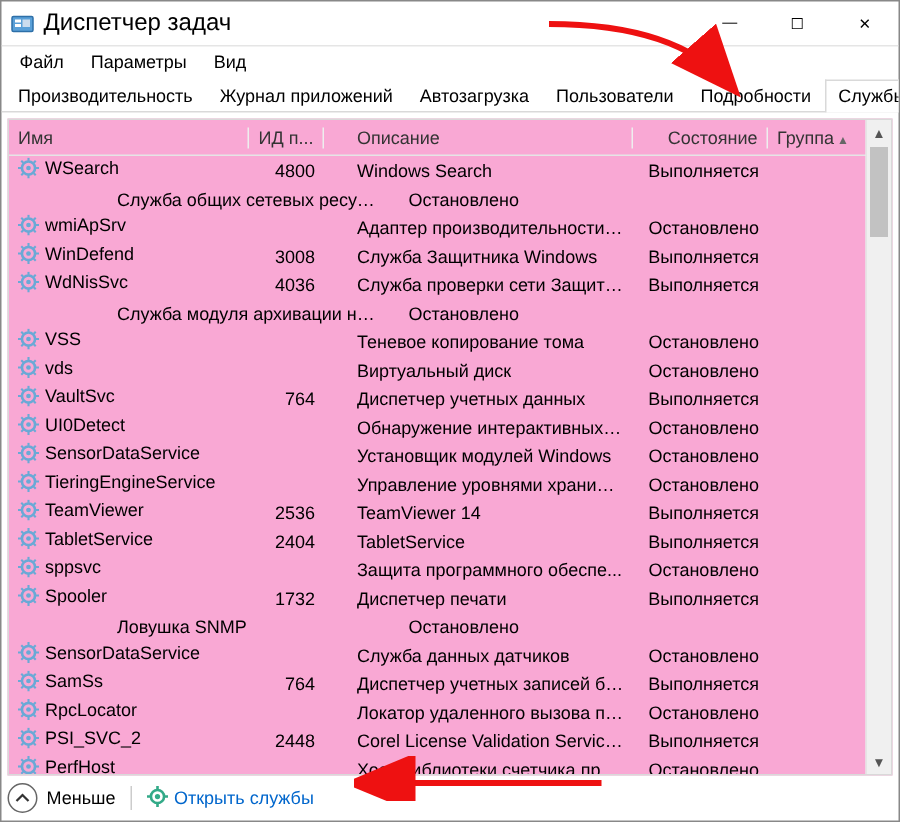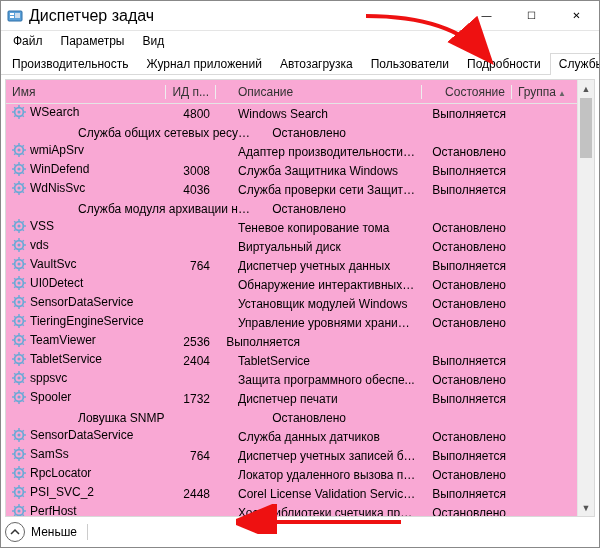--- a/index.html
+++ b/index.html
@@ -459,20 +459,21 @@
                 <line x1="13.5" y1="8" x2="16" y2="8"></line>
                 <line x1="2.5" y1="2.5" x2="4" y2="4"></line>
                 <line x1="12" y1="12" x2="13.5" y2="13.5"></line>
                 <line x1="2.5" y1="13.5" x2="4" y2="12"></line>
                 <line x1="12" y1="4" x2="13.5" y2="2.5"></line>
               </g>
             </svg></span>
           <span>TeamViewer</span>
         </div>
         <div class="cell col-pid">2536</div>
+        <div class="cell col-desc">TeamViewer 14</div>
         <div class="cell col-state">Выполняется</div>
         <div class="cell col-group"></div>
       </div>
       <div class="row">
         <div class="cell col-name">
           <span><svg class="svc-icon" viewBox="0 0 16 16">
               <circle cx="8" cy="8" r="5" fill="none" stroke="#6aa9d6" stroke-width="2"></circle>
               <circle cx="8" cy="8" r="1.8" fill="#6aa9d6"></circle>
               <g stroke="#6aa9d6" stroke-width="1.6">
                 <line x1="8" y1="0" x2="8" y2="2.5"></line>
@@ -668,20 +669,35 @@
 </div>
 
 <div class="footer">
   <div class="circle-up">
     <svg width="10" height="10" viewBox="0 0 10 10">
         <polyline points="1,7 5,3 9,7" fill="none" stroke="#333" stroke-width="1.5"></polyline>
       </svg>
   </div>
   <span>Меньше</span>
   <div class="sep"></div>
+  <a class="open-services">
+    <span>
+      <svg width="14" height="14" viewBox="0 0 16 16">
+          <circle cx="8" cy="8" r="5" fill="none" stroke="#3a8" stroke-width="2"></circle>
+          <circle cx="8" cy="8" r="2" fill="#3a8"></circle>
+          <g stroke="#3a8" stroke-width="2">
+            <line x1="8" y1="0" x2="8" y2="3"></line>
+            <line x1="8" y1="13" x2="8" y2="16"></line>
+            <line x1="0" y1="8" x2="3" y2="8"></line>
+            <line x1="13" y1="8" x2="16" y2="8"></line>
+          </g>
+        </svg>
+    </span>
+    <span>Открыть службы</span>
+  </a>
 </div>
 
 <svg class="overlay-arrow" style="left:360px; top:10px; width:140px; height:60px;">
   <defs>
       <marker id="ah1" markerWidth="12" markerHeight="12" refX="9" refY="5" orient="auto">
         <polygon points="0,0 12,5 0,10" fill="#e11"></polygon>
       </marker>
     </defs>
   <path d="M5,5 Q90,5 125,45" fill="none" stroke="#e11" stroke-width="4" marker-end="url(#ah1)"></path>
 </svg>

